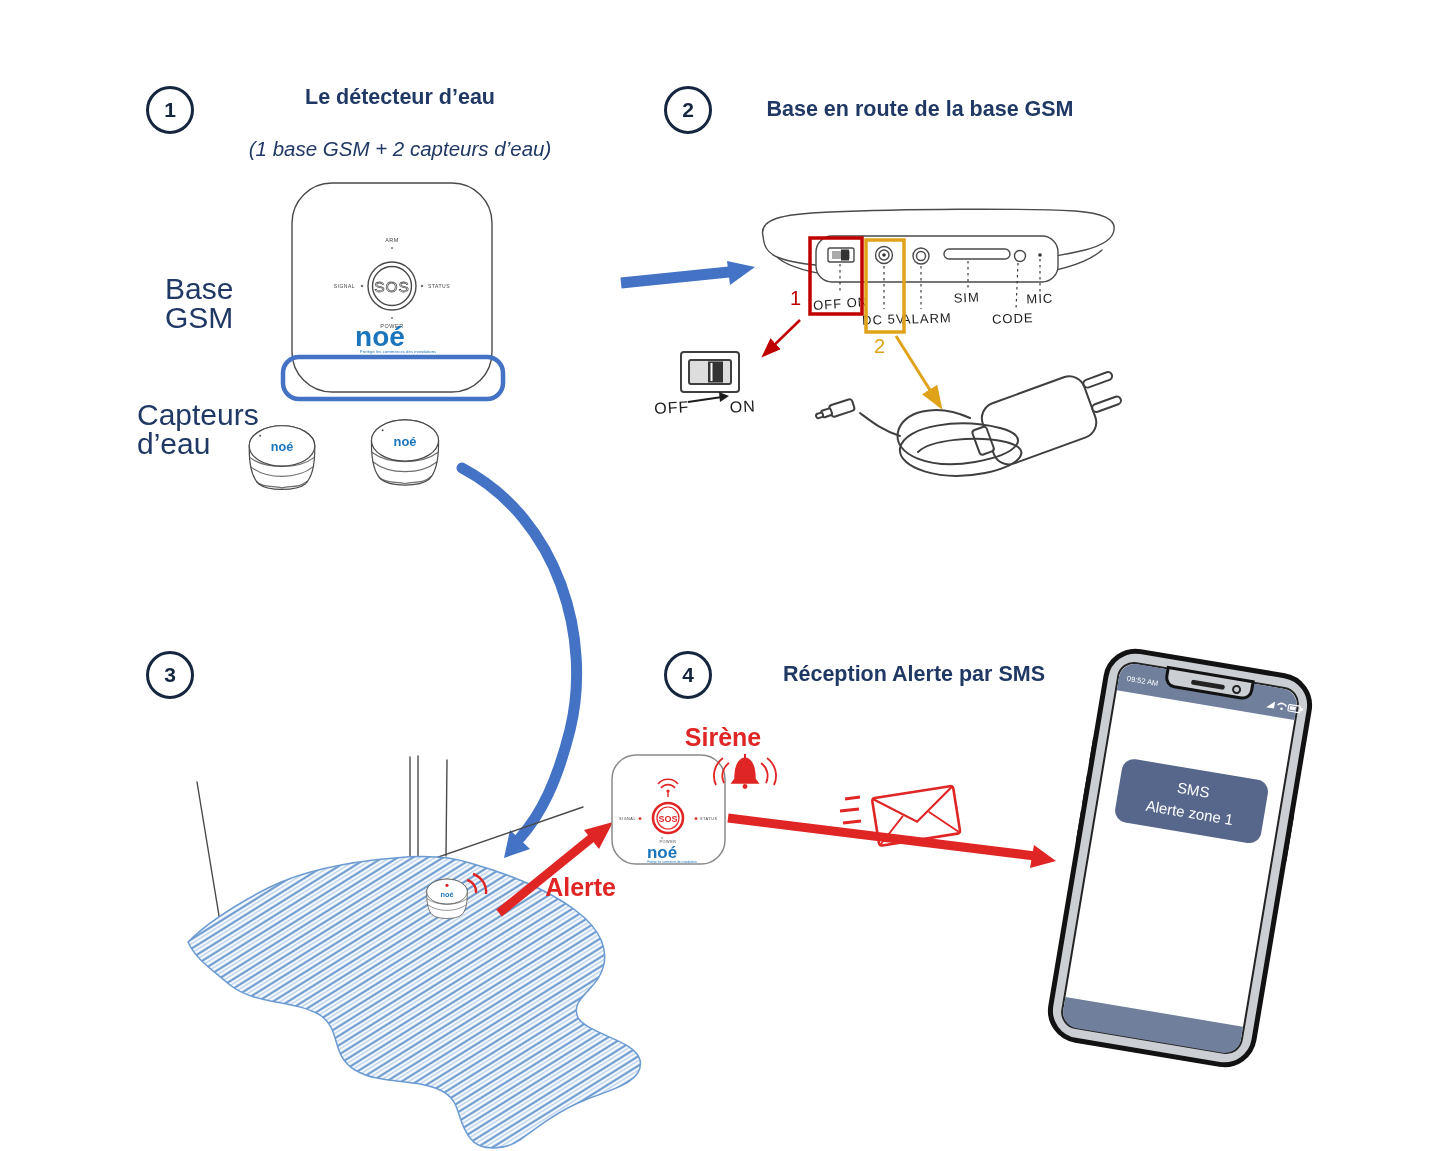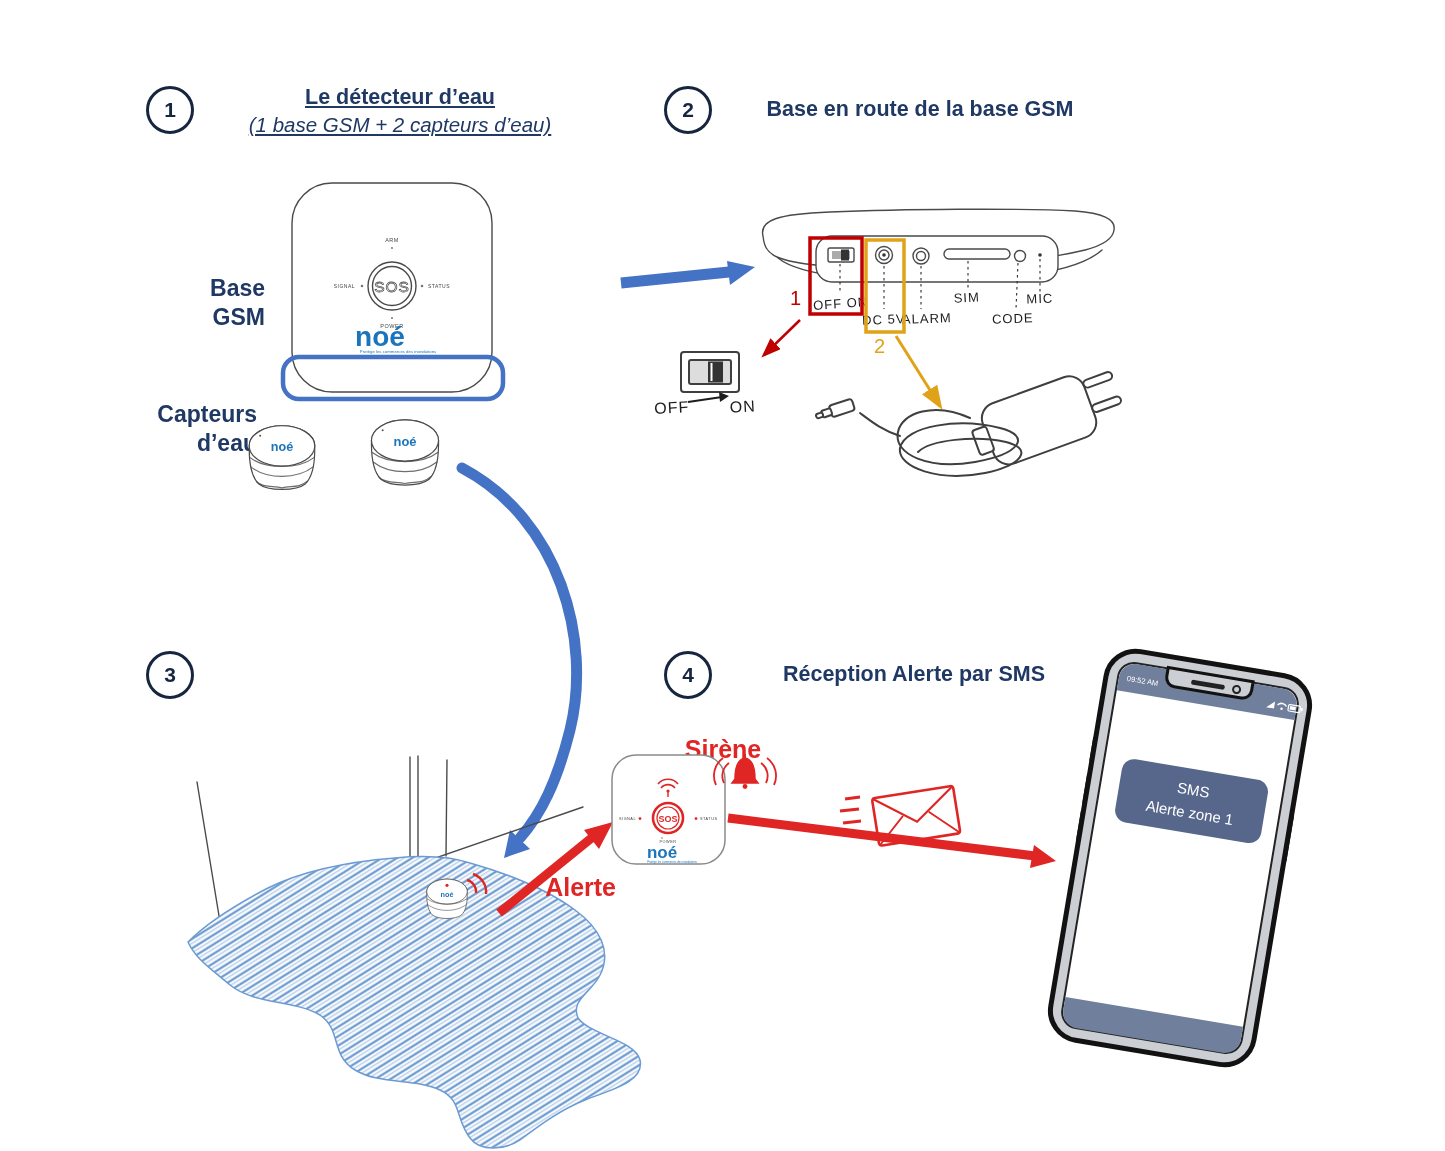--- a/index.html
+++ b/index.html
@@ -6,23 +6,23 @@
   #canvas{position:relative;width:1445px;height:1151px;background:#fff;overflow:hidden;
           font-family:"Liberation Sans",sans-serif;}
   #canvas svg{position:absolute;overflow:visible;}
   svg text{font-family:"Liberation Sans",sans-serif;}
 
   .badge{position:absolute;width:42px;height:42px;border:3.5px solid var(--badge,#17263f);
          border-radius:50%;display:flex;align-items:center;justify-content:center;
          font-weight:bold;font-size:21px;color:var(--badge,#17263f);background:#fff;}
   .title{position:absolute;color:var(--navy,#1f3864);font-weight:bold;font-size:21.5px;
          text-align:center;line-height:28px;}
-  .subtitle{font-style:italic;font-weight:normal;font-size:20.5px;}
-  .sidelabel{position:absolute;color:var(--navy,#1f3864);font-weight:bold;font-size:23px;
-             text-align:right;line-height:29px;}
+  .subtitle{font-style:italic;font-weight:normal;font-size:20.5px;margin-top:24px;}
+  .sidelabel{position:absolute;color:var(--navy,#1f3864);font-weight:normal;font-size:30px;
+             text-align:left;line-height:29px;}
   .redlabel{position:absolute;color:var(--red,#e02525);font-weight:bold;font-size:25px;
             text-align:center;line-height:31px;}
 
   .ink{stroke:#4a4a4a;stroke-width:1.4;fill:none;stroke-linecap:round;}
   .inkf{stroke:#4a4a4a;stroke-width:1.4;fill:#fff;}
   .ink2{stroke:#3f3f3f;stroke-width:2;fill:none;stroke-linecap:round;}
   .ink2f{stroke:#3f3f3f;stroke-width:2;fill:#fff;}
   .tiny{fill:#444;letter-spacing:.5px;}
   .dashlead{stroke:#2b2b2b;stroke-width:1.1;stroke-dasharray:2.5,3.5;fill:none;}
   .handlbl{fill:#1c1c1c;font-size:13px;letter-spacing:1px;}
@@ -51,21 +51,21 @@
         <rect width="8" height="8" fill="#ffffff"></rect>
         <line x1="0" y1="2" x2="8" y2="2" stroke="#4d84c4" stroke-width="2.4" opacity="0.8"></line>
         <line x1="0" y1="5.8" x2="8" y2="5.8" stroke="#8fb4e0" stroke-width="1.3" opacity="0.7"></line>
       </pattern>
     </defs>
   </svg>
 
   <div class="badge" style="left:146px;top:86px;">
     <span>1</span>
   </div>
-  <div class="title" style="left:225px;top:83px;width:350px;text-decoration:underline;">
+  <div class="title" style="left:225px;top:83px;width:350px;">
     <div>Le détecteur d’eau</div>
     <div class="subtitle">(1 base GSM + 2 capteurs d’eau)</div>
   </div>
 
   <div class="sidelabel" style="left:165px;top:274px;width:100px;">
     <div>Base</div>
     <div>GSM</div>
   </div>
   <div class="sidelabel" style="left:137px;top:400px;width:120px;">
     <div>Capteurs</div>
@@ -238,21 +238,21 @@
     <polygon points="613,822 584,830 599,849" class="redfill"></polygon>
   </svg>
 
   <div class="redlabel" style="left:496px;top:872px;width:120px;text-align:right;">Alerte</div>
 
   <div class="badge" style="left:664px;top:651px;">
     <span>4</span>
   </div>
   <div class="title" style="left:755px;top:660px;width:290px;text-align:right;">Réception Alerte par SMS</div>
 
-  <div class="redlabel" style="left:663px;top:722px;width:120px;margin-top:12px;">Sirène</div>
+  <div class="redlabel" style="left:663px;top:722px;width:120px;">Sirène</div>
 
   <svg style="left:603px;top:746px;" width="130" height="128" viewBox="603 746 130 128">
     <rect x="612" y="755" width="113" height="109" rx="24" fill="#fff" stroke="#8a8a8a" stroke-width="1.5"></rect>
     <g>
       <path d="M661,788 a9,9 0 0 1 14,0" class="redstroke" stroke-width="1.6"></path>
       <path d="M658,784 a13,13 0 0 1 20,0" class="redstroke" stroke-width="1.6"></path>
       <circle cx="668" cy="791" r="1.6" class="redfill"></circle>
       <line x1="668" y1="792" x2="668" y2="797" class="redstroke" stroke-width="1.4"></line>
     </g>
     <text x="636" y="820" font-size="3.8" text-anchor="end" class="tiny">SIGNAL</text>

